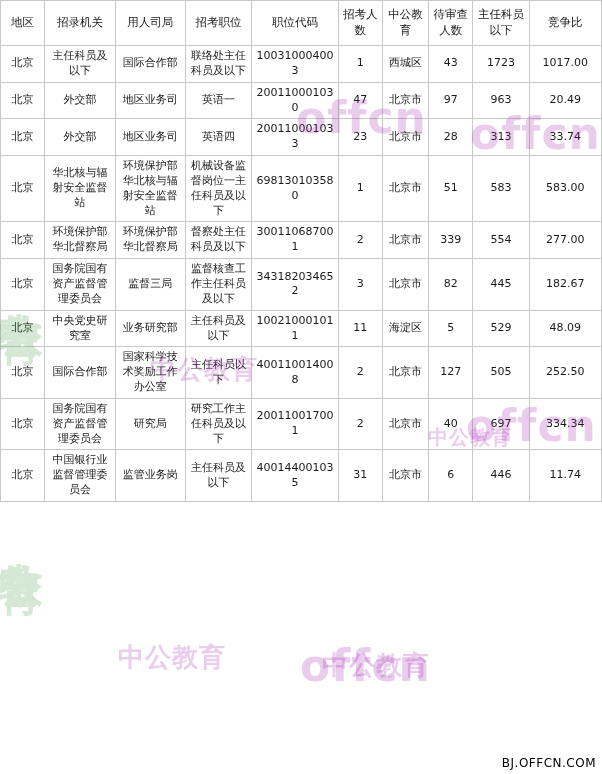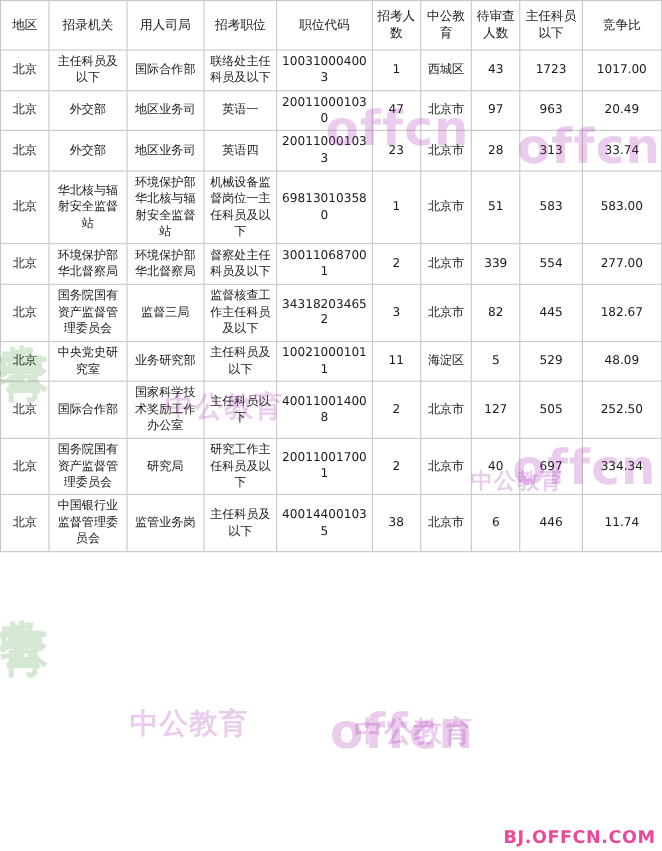--- a/index.html
+++ b/index.html
@@ -68,23 +68,23 @@
   col.c6 { width: 46px; }
   col.c7 { width: 44px; }
   col.c8 { width: 56px; }
   col.c9 { width: 72px; }
 
   td.num { font-family: "DejaVu Sans", "Liberation Sans", sans-serif; }
   .footer {
     position: absolute;
     right: 6px;
     bottom: 4px;
-    font-size: 16px;
-    font-weight: bold;
-    color: #ec4899;
+    font-size: 12px;
+    font-weight: normal;
+    color: #000000;
     letter-spacing: 0.5px;
     z-index: 4;
   }
 </style>
 </head>
 <body>
 
 <div class="watermark-layer">
   <div class="wm wm-lg" style="left:296px; top:92px;">offcn</div>
   <div class="wm wm-lg" style="left:470px; top:108px;">offcn</div>
@@ -233,21 +233,21 @@
         <td class="num">40</td>
         <td class="num">697</td>
         <td class="num">334.34</td>
       </tr>
       <tr>
         <td>北京</td>
         <td>中国银行业监督管理委员会</td>
         <td>监管业务岗</td>
         <td>主任科员及以下</td>
         <td class="num">400144001035</td>
-        <td class="num">38</td>
+        <td class="num">31</td>
         <td class="num">北京市</td>
         <td class="num">6</td>
         <td class="num">446</td>
         <td class="num">11.74</td>
       </tr>
     </tbody>
 </table>
 
 <div class="footer">BJ.OFFCN.COM</div>
 

